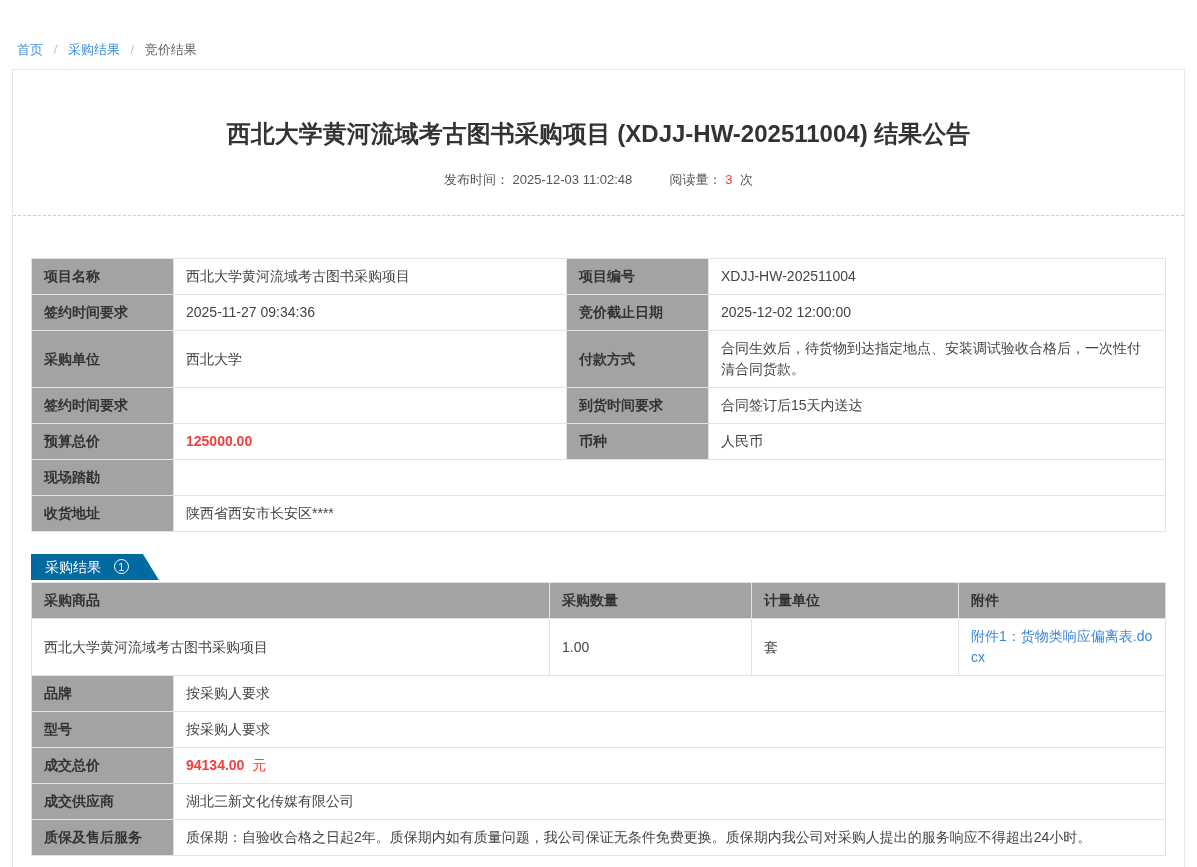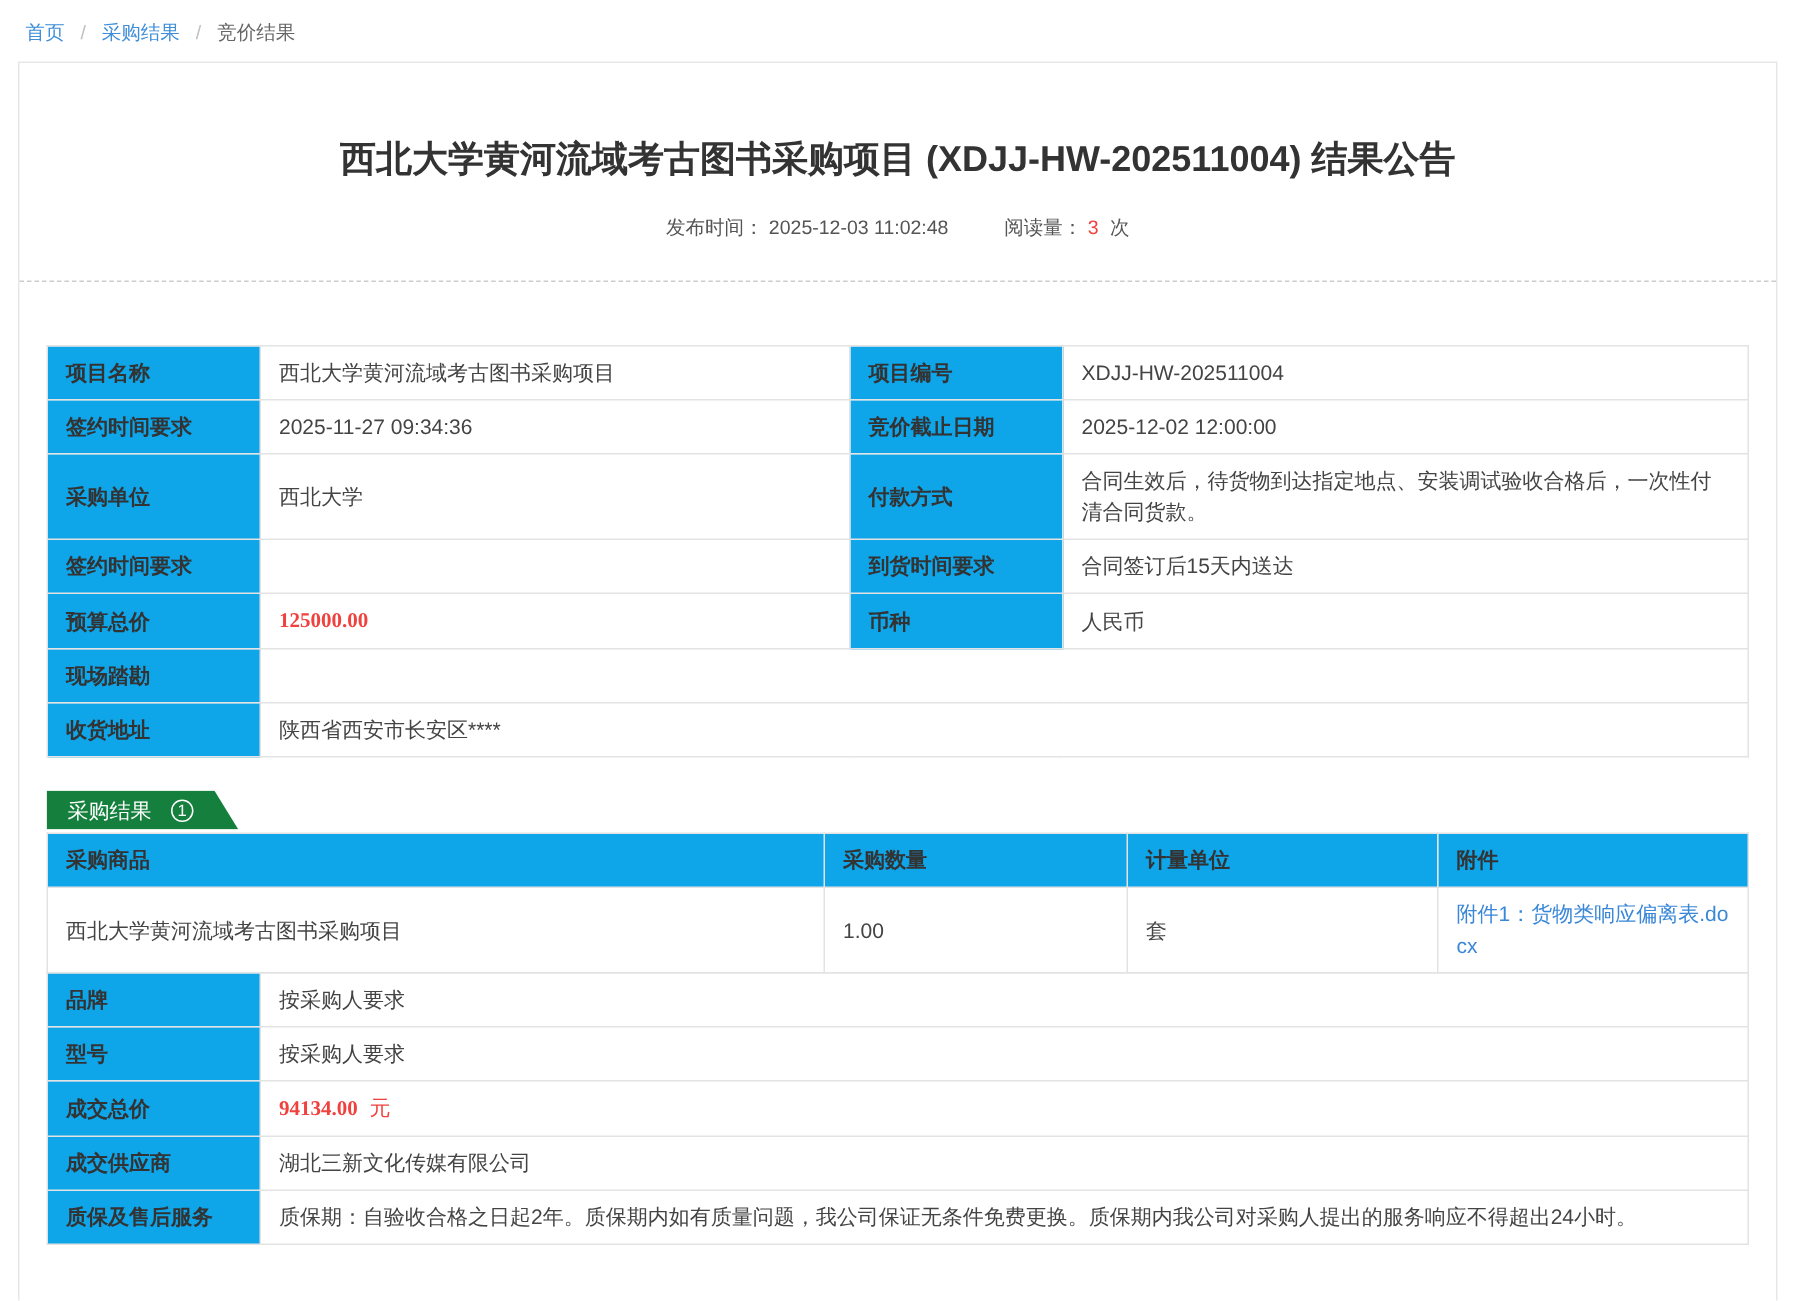--- a/index.html
+++ b/index.html
@@ -9,20 +9,21 @@
     background: #ffffff;
     font-family: "Liberation Sans", "DejaVu Sans", sans-serif;
     color: #333;
     overflow: hidden;
   }
   
   .breadcrumb {
     padding: 13px 16px 10px 17px;
     font-size: 13px;
     color: #999;
+    margin-top: 28px;
   }
   .breadcrumb .link { color: #3e8ed8; text-decoration: none; cursor: pointer; }
   .breadcrumb .sep { color: #c0c0c0; margin: 0 7px; }
   .breadcrumb .current { color: #666; }
 
   
   .card {
     margin: 0 12px;
     background: #fff;
     border: 1px solid #e7e7e7;
@@ -38,21 +39,21 @@
     color: #333;
   }
   .meta {
     margin-top: 21px;
     text-align: center;
     font-size: 13px;
     color: #555;
   }
   .meta .gap { display: inline-block; width: 30px; }
   .red { color: #f0413e; }
-  .red-bold { color: #f0413e; font-weight: bold; font-family: Liberation Serif, serif; }
+  .red-bold { color: #f0413e; font-weight: bold; }
   .suffix { margin-left: 4px; }
   .divider {
     border: none;
     border-top: 1px dashed #cccccc;
     margin: 26px -18px 0 -18px;
     height: 0;
   }
 
   
   table {
@@ -64,35 +65,35 @@
   td, th {
     border: 1px solid #e3e3e3;
     padding: 7px 12px;
     line-height: 1.5;
     text-align: left;
     vertical-align: middle;
     color: #444;
     word-break: break-all;
   }
   th, .label-cell {
-    background: #0ea5e9;
+    background: #a3a3a3;
     font-weight: bold;
     color: #333;
   }
   .info-table { margin-top: 42px; }
   .empty-cell { height: 21px; }
 
   
   .badge-wrap { margin-top: 22px; height: 26px; }
   .badge {
     display: inline-block;
     position: relative;
     height: 26px;
     line-height: 26px;
-    background: #15803d;
+    background: #0369a1;
     color: #fff;
     font-size: 14px;
     padding: 0 30px 0 14px;
     clip-path: polygon(0 0, calc(100% - 16px) 0, 100% 100%, 0 100%);
   }
   .badge-circle {
     display: inline-block;
     width: 15px; height: 15px;
     line-height: 15px;
     border: 1px solid #fff;

